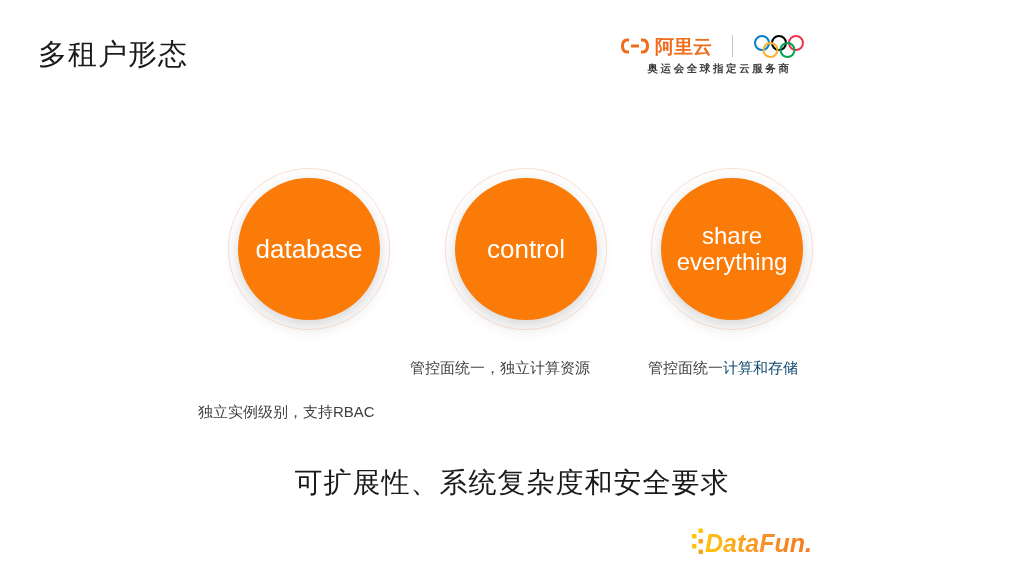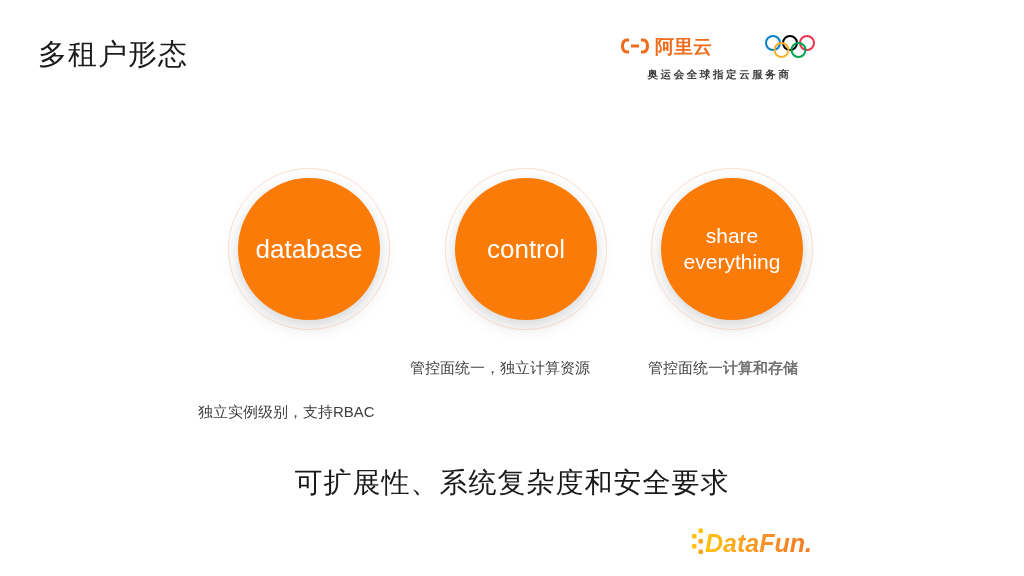--- a/index.html
+++ b/index.html
@@ -38,23 +38,22 @@
   .brand {
     position: absolute;
     right: 16px;
     top: 30px;
     width: 196px;
     height: 62px;
   }
   .brand-row {
     display: flex;
     align-items: center;
-    justify-content: center;
     height: 32px;
-    gap: 26px;
+    gap: 20px;
   }
   .ali-mark {
     display: flex;
     align-items: center;
     gap: 5px;
   }
   .ali-icon {
     width: 30px;
     height: 18px;
     flex: 0 0 auto;
@@ -71,21 +70,20 @@
     width: 1px;
     height: 22px;
     background: #c9c9c9;
   }
   .rings {
     width: 52px;
     height: 24px;
     flex: 0 0 auto;
   }
   .brand-sub {
-    margin-top: 6px;
     text-align: center;
     font-size: 10.5px;
     line-height: 13px;
     color: #3d3d3d;
     letter-spacing: 2.6px;
     white-space: nowrap;
     font-weight: 700;
     padding-left: 3px;
   }
 
@@ -126,21 +124,21 @@
     color: #ffffff;
     font-size: 26px;
     line-height: 27px;
     font-weight: 400;
     white-space: pre-line;
     padding: 0 6px;
   }
   .bubble-1 { left: 222px; }
   .bubble-2 { left: 439px; text-align: right; }
   .bubble-3 { left: 645px; }
-  .bubble-3 .bubble-label { font-size: 21px; line-height: 26px; }
+  .bubble-3 .bubble-label { font-size: 24px; line-height: 26px; }
 
   
   .captions {
     position: absolute;
     left: 0;
     top: 357px;
     width: 1024px;
     height: 24px;
   }
   .caption {
@@ -150,22 +148,21 @@
     line-height: 22px;
     color: #3f3f3f;
     white-space: nowrap;
     text-align: center;
   }
   .caption-1 { left: 198px; margin-top: 44px; }
   .caption-2 { left: 410px; }
   .caption-3 { left: 648px; }
   .caption em {
     font-style: normal;
-    color: #737373;
-    font-weight: bold;
+    color: #0c4a6e;
   }
 
   
   .statement {
     position: absolute;
     left: 0;
     top: 463px;
     width: 1024px;
     text-align: center;
     font-size: 28px;

